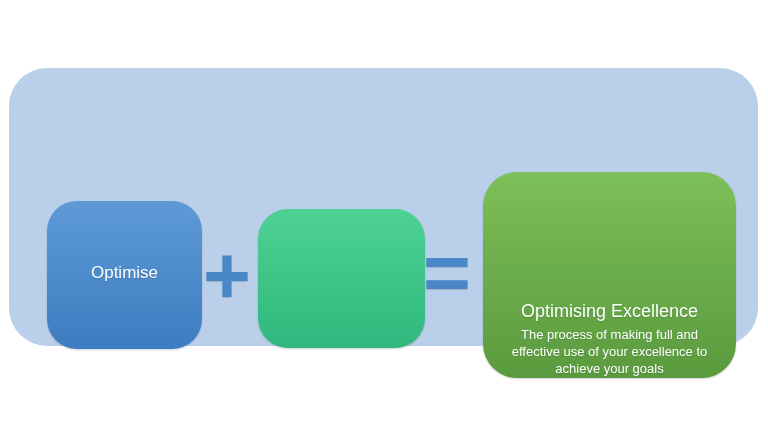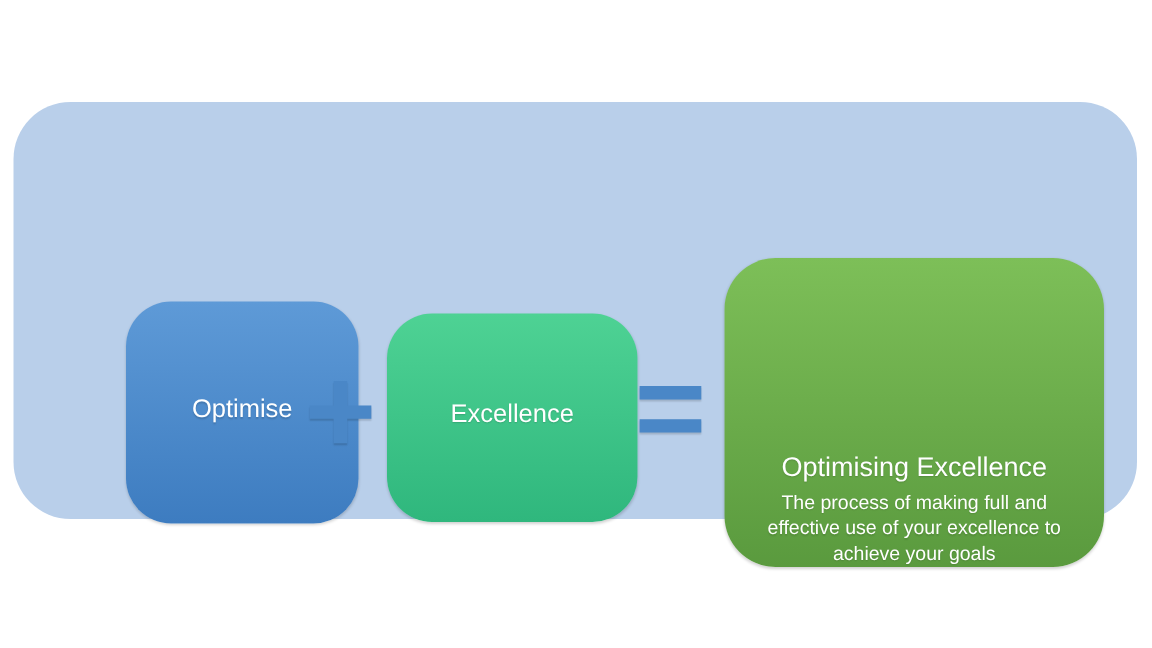--- a/index.html
+++ b/index.html
@@ -95,28 +95,27 @@
     left: 408px;
     top: 160px;
   }
 </style>
 </head>
 <body>
 
 <div class="stage">
   <div class="panel" style="background: rgb(185, 207, 234);">
 
-    <div class="box box-1" style="background: linear-gradient(rgb(94, 154, 215), rgb(61, 124, 192)); margin-left: 37px;">
+    <div class="box box-1" style="background: linear-gradient(rgb(94, 154, 215), rgb(61, 124, 192));">
       <p class="box-title">Optimise</p>
     </div>
 
     <div class="operator op-plus" style="color: rgb(74, 135, 199);">+</div>
 
     <div class="box box-2" style="background: linear-gradient(rgb(78, 210, 148), rgb(47, 183, 125));">
-      <p class="box-title">Excellence</p>
     </div>
 
     <div class="operator op-equals" style="color: rgb(74, 135, 199);">=</div>
 
     <div class="box box-3" style="background: linear-gradient(rgb(125, 191, 88), rgb(90, 154, 62));">
       <p class="box-title">Optimising Excellence</p>
       <p class="box-subtitle">The process of making full and effective use of your excellence to achieve your goals</p>
     </div>
 
   </div>

